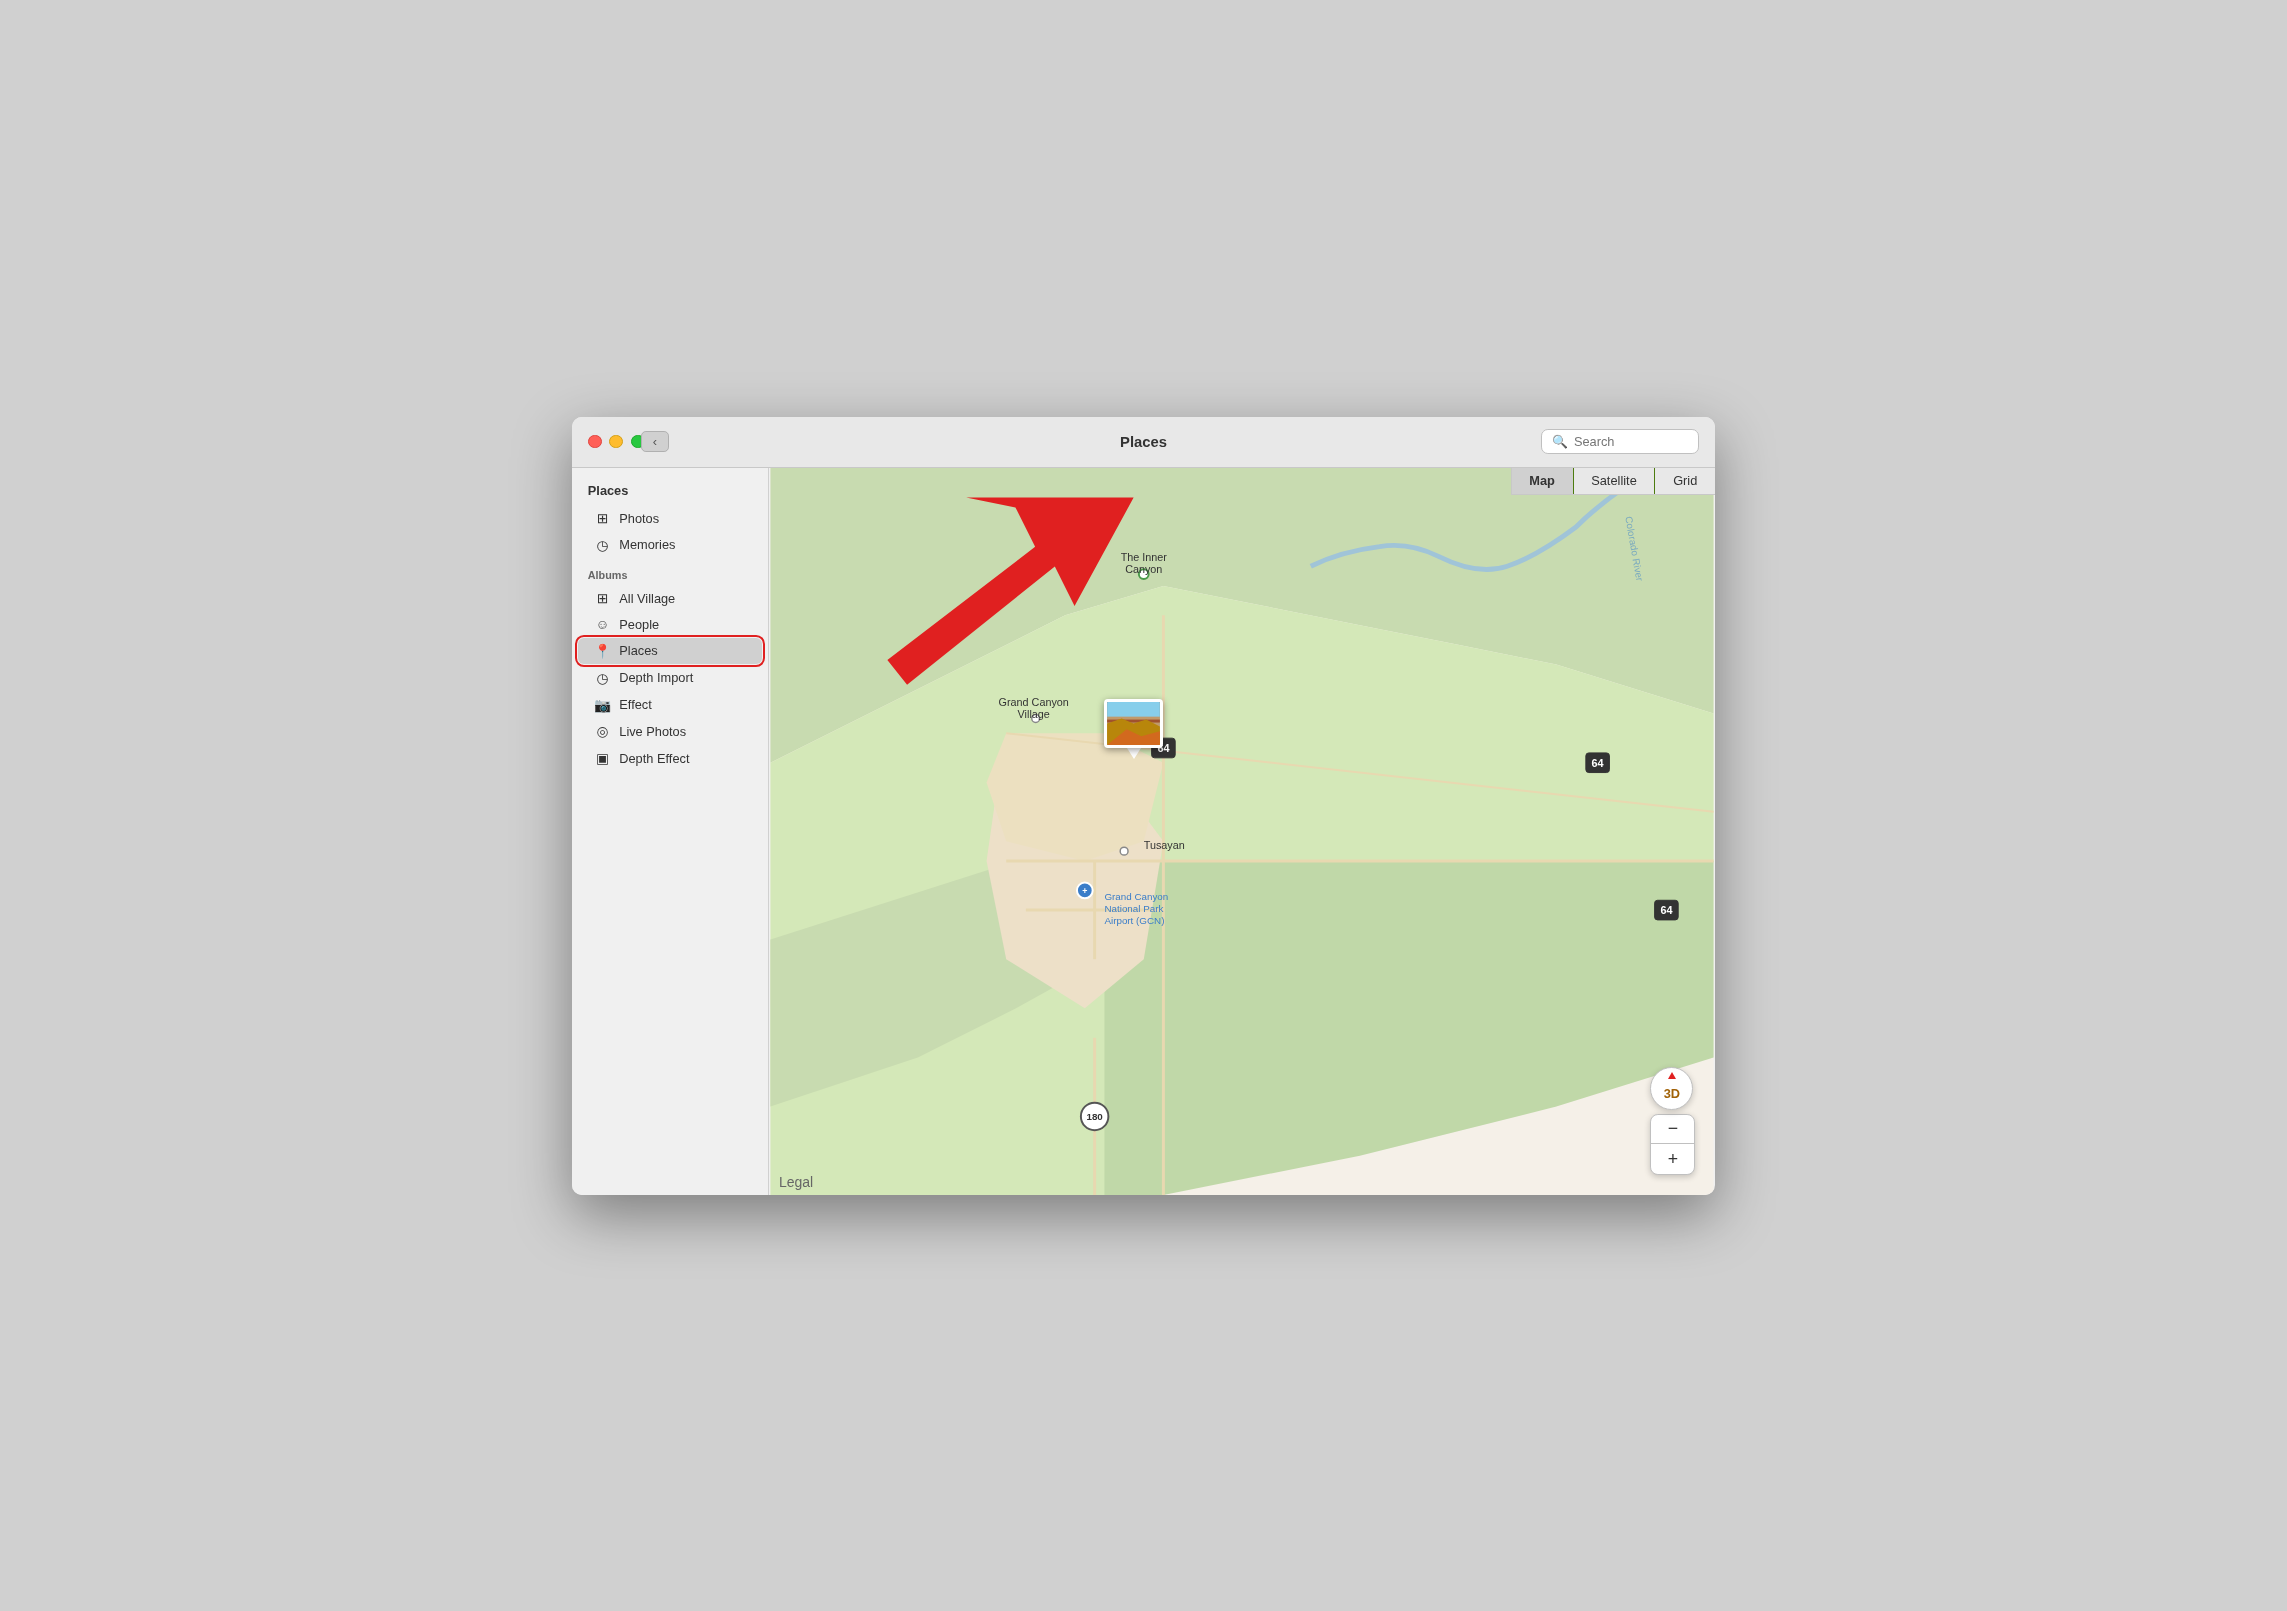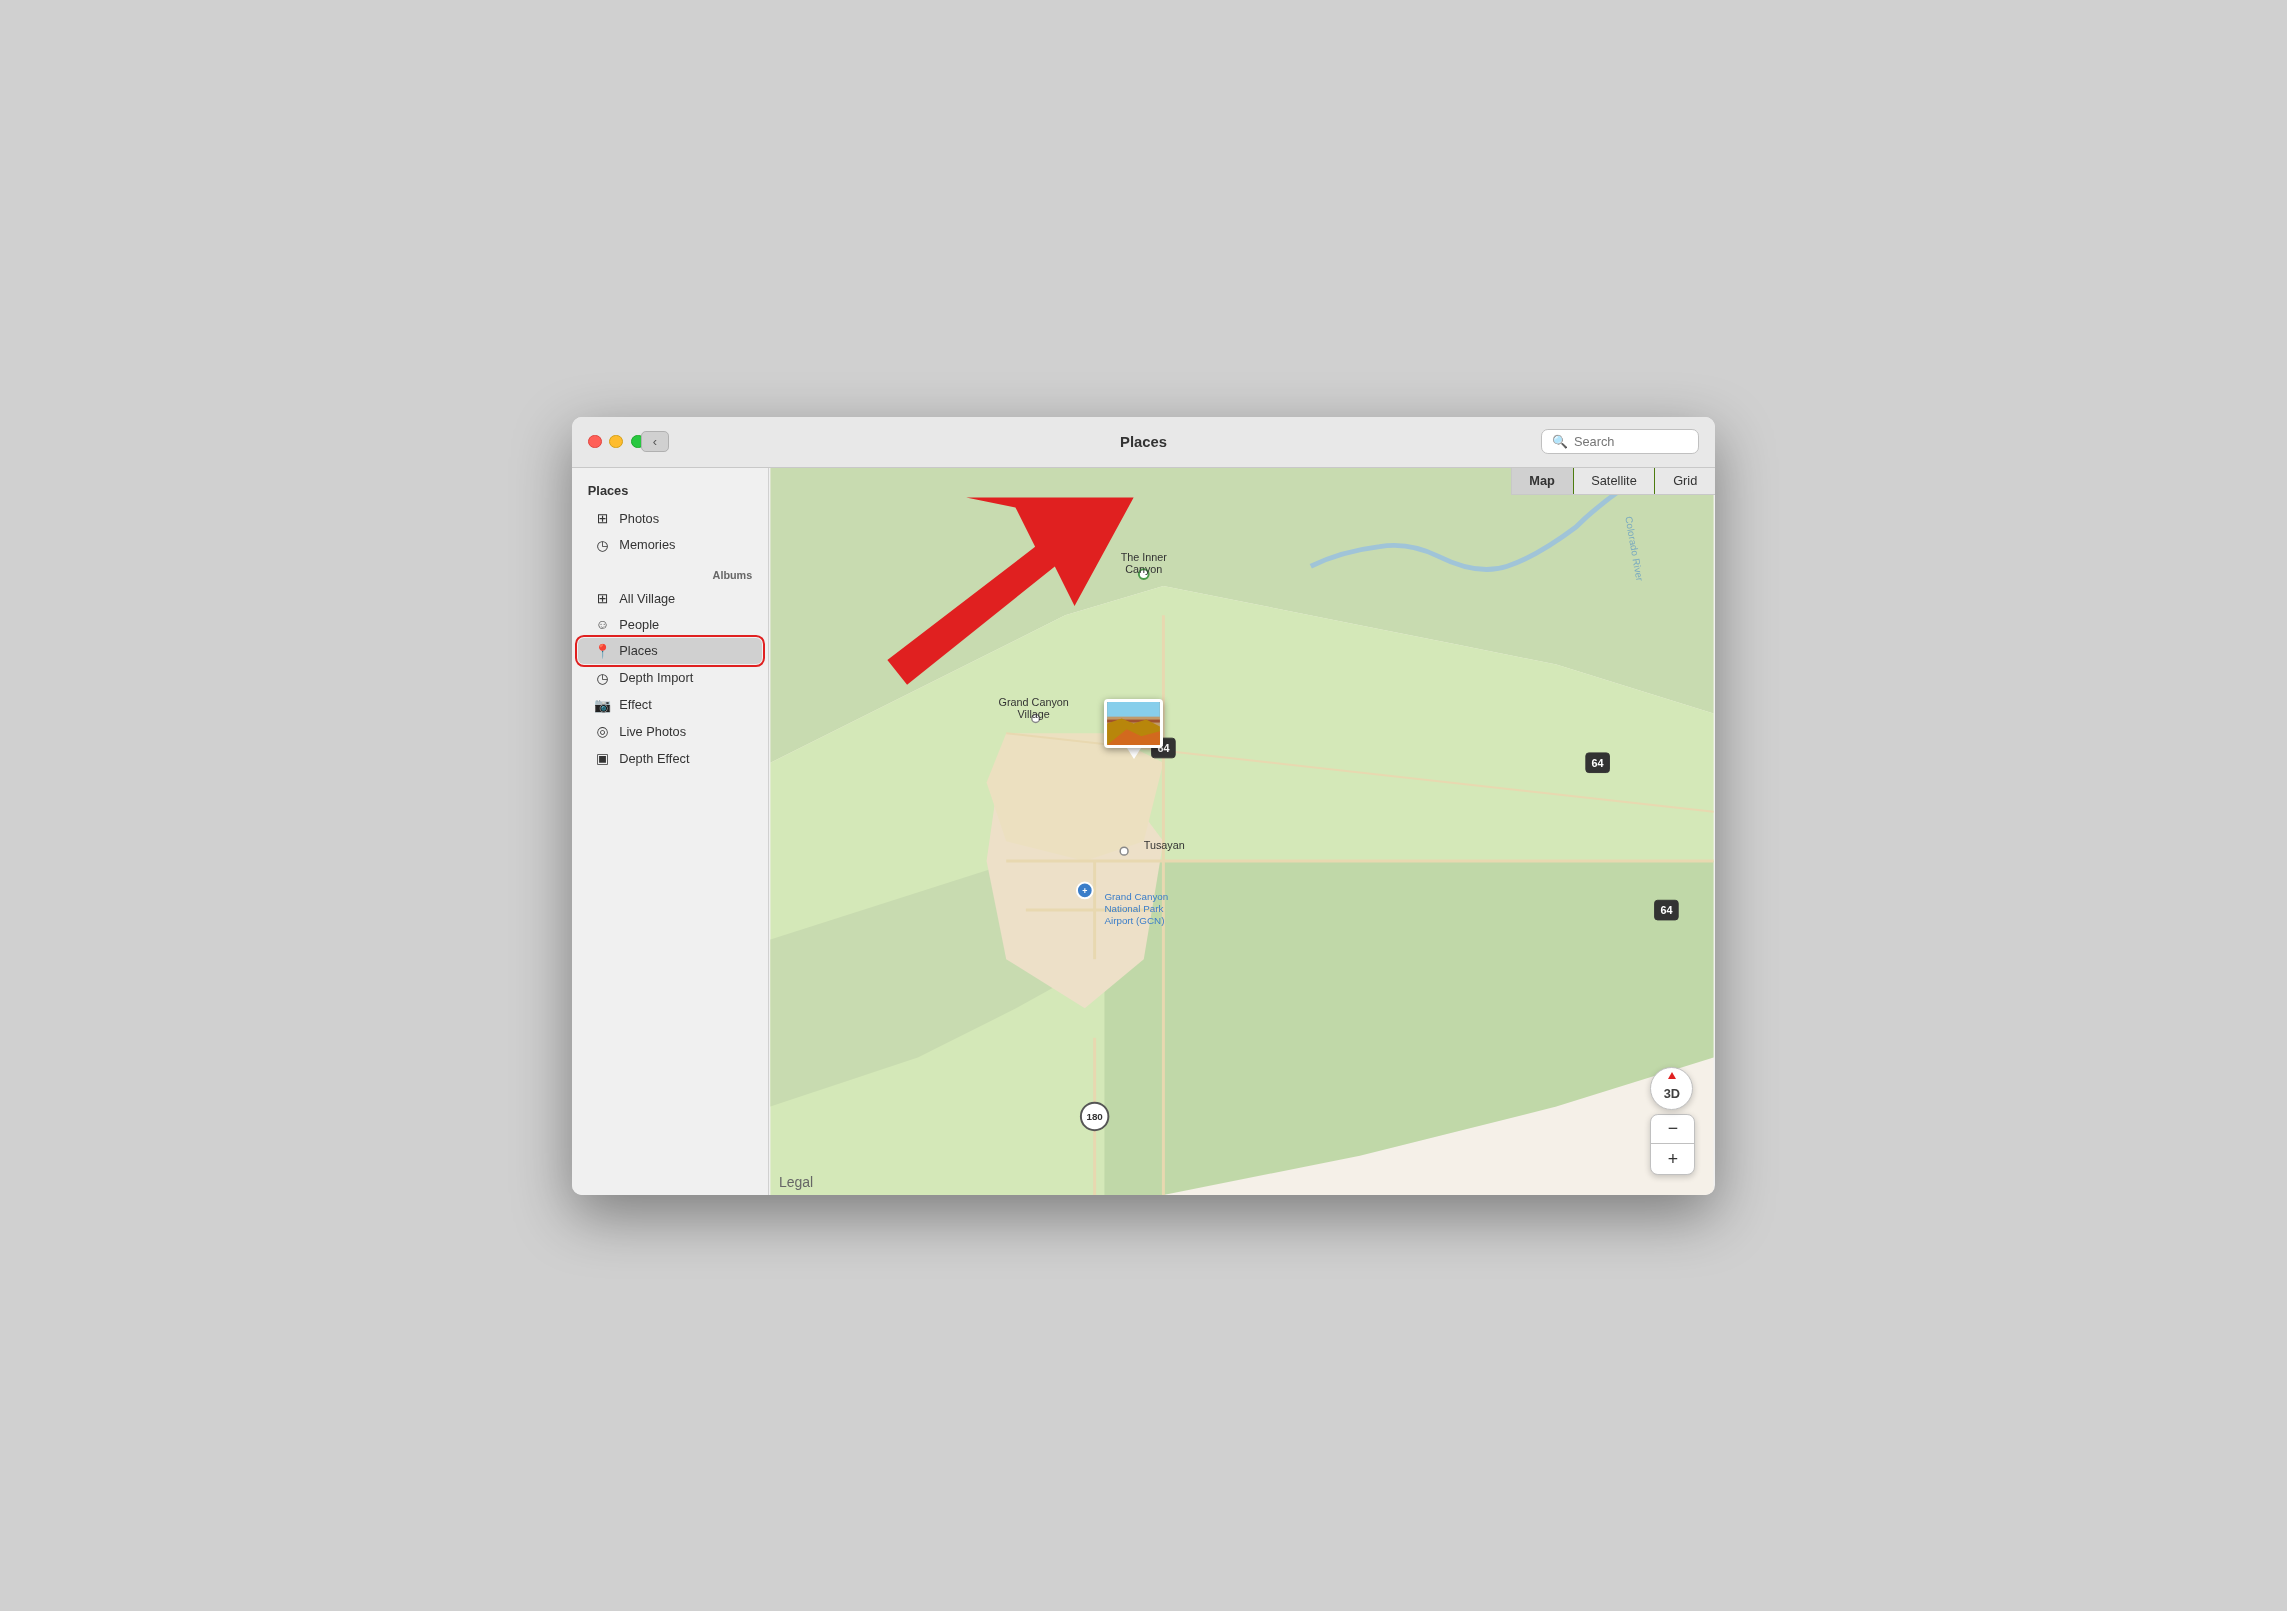--- a/index.html
+++ b/index.html
@@ -134,21 +134,20 @@
       background: #d0d0d0;
       outline: 2px solid #e02020;
       outline-offset: 1px;
     }
     .sidebar-section-label {
       padding: 9.9px 15.8px 3.9px 15.8px;
       font-size: 10.8px;
       font-weight: 700;
       color: #666;
       text-transform: none;
-      text-align: right;
     }
     .sidebar-icon {
       font-size: 13.8px;
       width: 17.7px;
       text-align: center;
     }
     .map-area {
       flex: 1;
       position: relative;
       overflow: hidden;
@@ -199,21 +198,21 @@
       height: 43px;
       border-radius: 50%;
       background: #fff;
       border: 1px solid #c0c0c0;
       display: flex;
       align-items: center;
       justify-content: center;
       cursor: pointer;
       font-size: 12.8px;
       font-weight: 600;
-      color: #404040;
+      color: #a16207;
       box-shadow: 0 2px 5.9px rgba(0,0,0,0.2);
       position: relative;
     }
     .compass-arrow {
       position: absolute;
       top: 3.9px;
       left: 50%;
       transform: translateX(-50%);
       width: 0;
       height: 0;

